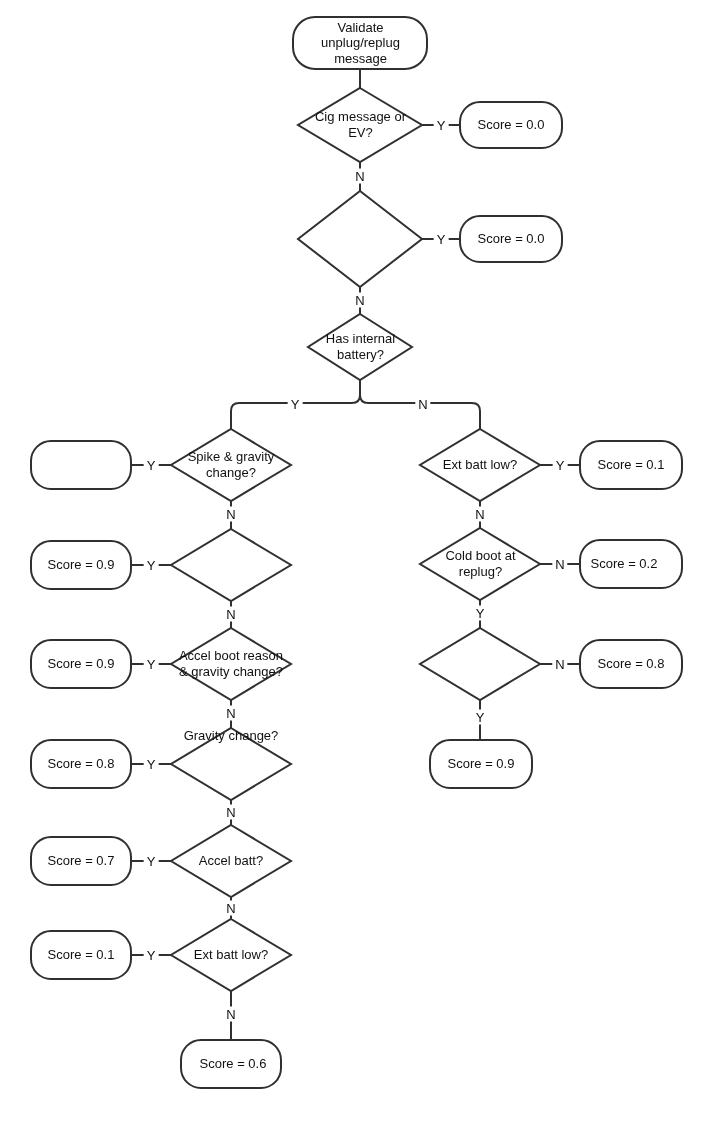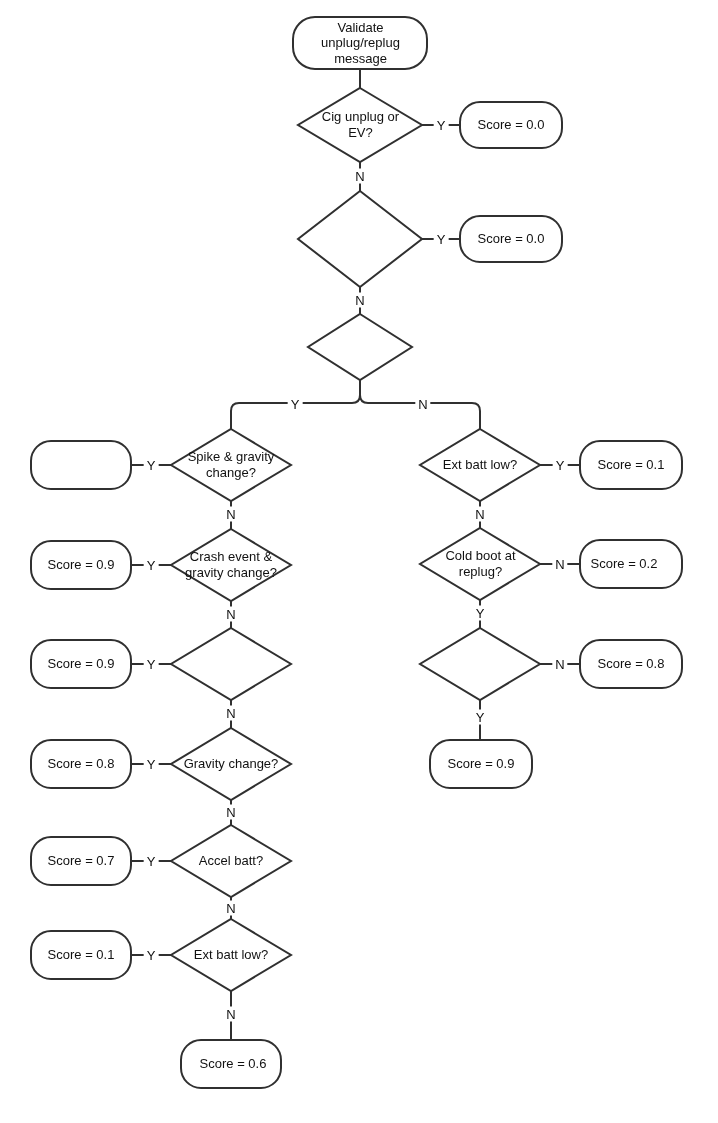--- a/index.html
+++ b/index.html
@@ -79,28 +79,29 @@
     <polygon points="231,628 291,664 231,700 171,664"></polygon>
     <polygon points="231,728 291,764 231,800 171,764"></polygon>
     <polygon points="231,825 291,861 231,897 171,861"></polygon>
     <polygon points="231,919 291,955 231,991 171,955"></polygon>
     <polygon points="480,429 540,465 480,501 420,465"></polygon>
     <polygon points="480,528 540,564 480,600 420,564"></polygon>
     <polygon points="480,628 540,664 480,700 420,664"></polygon>
   </svg>
 
   <div class="node-label" style="left:308px;top:17px;width:105px;height:52px;">Validate unplug/replug message</div>
-  <div class="node-label" style="left:313px;top:88px;width:95px;height:74px;">Cig unplug or EV?</div>
+  <div class="node-label" style="left:313px;top:88px;width:95px;height:74px;">Cig message or EV?</div>
   <div class="node-label" style="left:460px;top:102px;width:102px;height:46px;">Score = 0.0</div>
   <div class="node-label" style="left:460px;top:216px;width:102px;height:46px;">Score = 0.0</div>
+  <div class="node-label" style="left:318px;top:314px;width:85px;height:66px;">Has internal battery?</div>
   <div class="node-label" style="left:181px;top:429px;width:100px;height:72px;">Spike &amp; gravity change?</div>
-  <div class="node-label" style="left:181px;top:529px;width:100px;height:72px;">Crash event &amp; gravity change?</div>
   <div class="node-label" style="left:31px;top:541px;width:100px;height:48px;">Score = 0.9</div>
+  <div class="node-label" style="left:177px;top:628px;width:108px;height:72px;">Accel boot reason &amp; gravity change?</div>
   <div class="node-label" style="left:31px;top:640px;width:100px;height:48px;">Score = 0.9</div>
-  <div class="node-label" style="left:176px;top:728px;width:110px;height:72px;">Gravity change?</div>
+  <div class="node-label" style="left:176px;top:700px;width:110px;height:72px;">Gravity change?</div>
   <div class="node-label" style="left:31px;top:740px;width:100px;height:48px;">Score = 0.8</div>
   <div class="node-label" style="left:176px;top:825px;width:110px;height:72px;">Accel batt?</div>
   <div class="node-label" style="left:31px;top:837px;width:100px;height:48px;">Score = 0.7</div>
   <div class="node-label" style="left:176px;top:919px;width:110px;height:72px;">Ext batt low?</div>
   <div class="node-label" style="left:31px;top:931px;width:100px;height:48px;">Score = 0.1</div>
   <div class="node-label" style="left:183px;top:1040px;width:100px;height:48px;">Score = 0.6</div>
   <div class="node-label" style="left:425px;top:429px;width:110px;height:72px;">Ext batt low?</div>
   <div class="node-label" style="left:580px;top:441px;width:102px;height:48px;">Score = 0.1</div>
   <div class="node-label" style="left:438px;top:528px;width:85px;height:72px;">Cold boot at replug?</div>
   <div class="node-label" style="left:580px;top:540px;width:88px;height:48px;">Score = 0.2</div>

